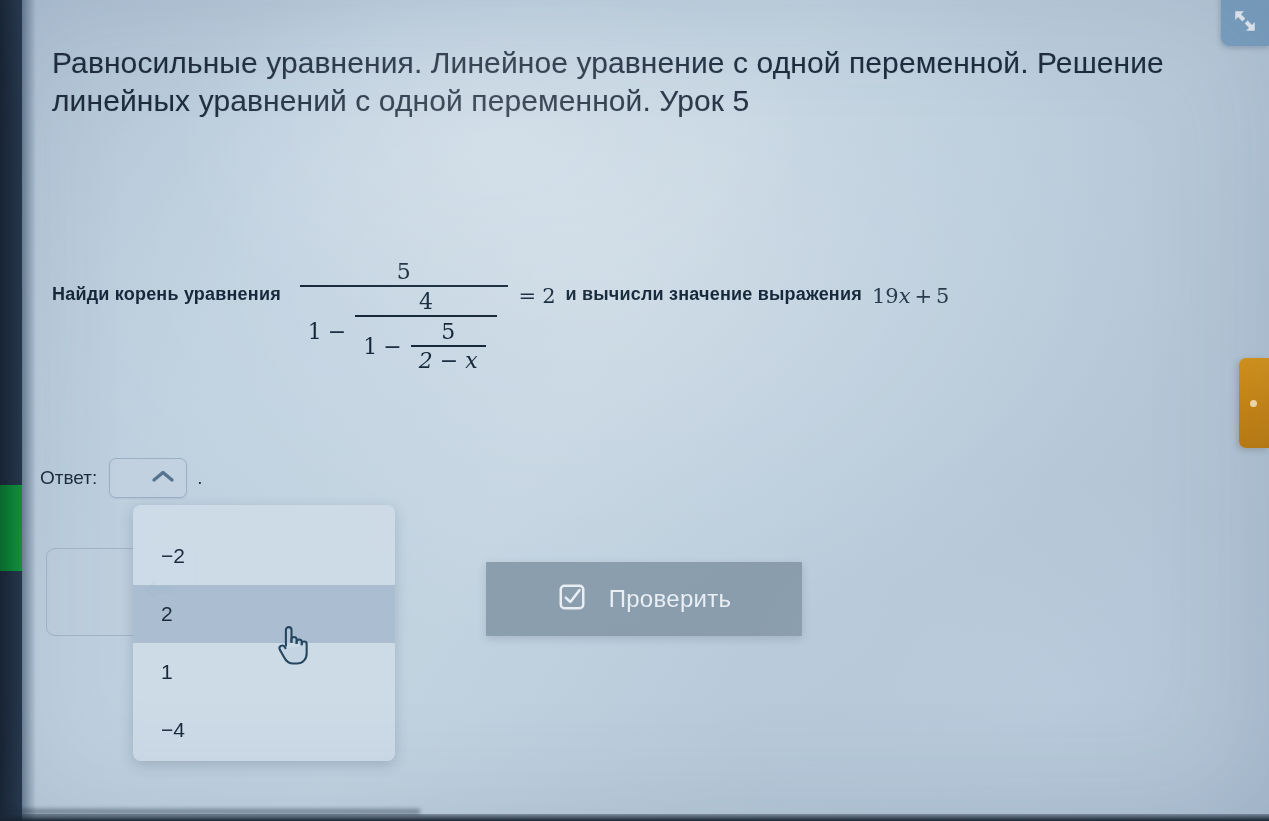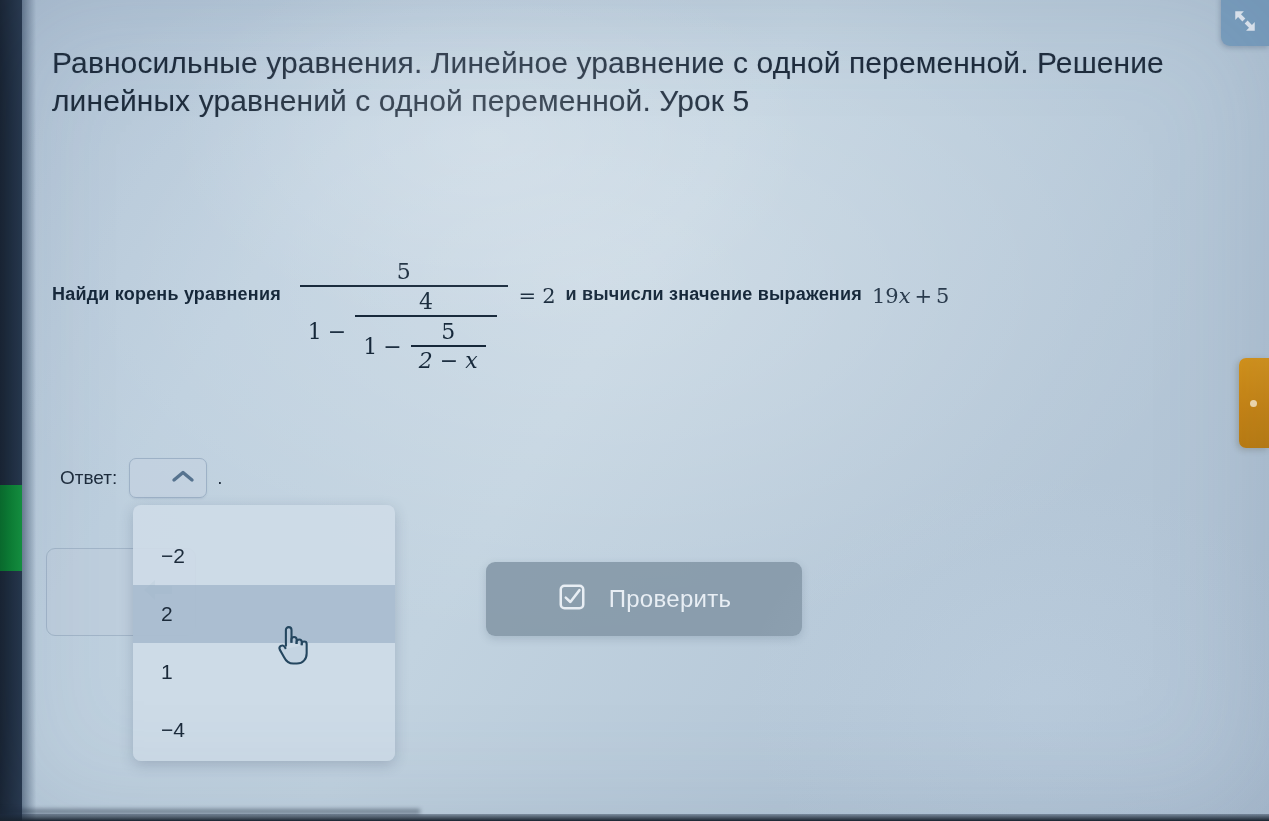--- a/index.html
+++ b/index.html
@@ -123,21 +123,21 @@
   .eq-num  { font-family: "DejaVu Serif", "Liberation Serif", serif; font-size: 21px; color: #16283a; margin-left: 6px; }
   .expr {
     font-family: "DejaVu Serif", "Liberation Serif", serif;
     font-size: 21px; color: #2a3b4d; margin-left: 10px; font-weight: normal;
     padding-top: 26px;
   }
   .ital { font-style: italic; }
 
   
   .answer-row {
-    position: absolute; left: 60px; top: 458px;
+    position: absolute; left: 40px; top: 458px;
     display: flex; align-items: center;
   }
   .answer-label { font-size: 19px; color: #1e2c3c; }
   .select-box {
     margin-left: 12px;
     width: 78px; height: 40px;
     border: 1px solid #9db1c6;
     border-radius: 7px;
     background: rgba(196,210,224,0.55);
     display: flex; align-items: center; justify-content: flex-end;
@@ -181,21 +181,21 @@
     position: absolute; left: 272px; top: 622px;
     width: 40px; height: 44px;
     pointer-events: none;
   }
 
   
   .check-btn {
     position: absolute; left: 486px; top: 562px;
     width: 316px; height: 74px;
     background: rgba(131,150,166,0.88);
-    border-radius: 9px;
+    border-radius: 1px;
     display: flex; align-items: center; justify-content: center;
     gap: 22px;
     box-shadow: 0 3px 9px rgba(50,70,95,0.18);
   }
   .check-btn .label {
     font-size: 24px;
     color: #e8eef4;
     letter-spacing: 0.3px;
   }
 

